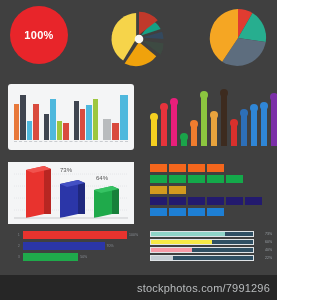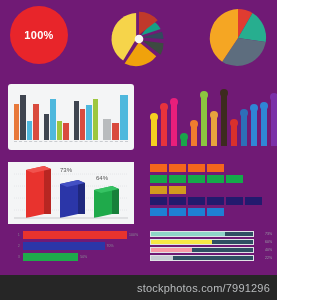--- a/index.html
+++ b/index.html
@@ -1,17 +1,17 @@
 <!DOCTYPE html>
 <html><head>
 <meta charset="utf-8">
 <style>
   html,body{margin:0;padding:0;background:#ffffff;}
   body{font-family:"Liberation Sans",sans-serif;}
-  #stage{position:relative;width:277px;height:300px;background:#701a75;overflow:hidden;}
+  #stage{position:relative;width:277px;height:300px;background:#404040;overflow:hidden;}
 
   .panel{position:absolute;}
 
   
   #circlePct{left:10px;top:6px;width:58px;height:58px;border-radius:50%;
     background:#e8252a;display:flex;align-items:center;justify-content:center;}
   #circlePct .lbl{color:#fff;font-size:11px;font-weight:bold;letter-spacing:.3px;}
 
   
   #pieExploded{left:103px;top:3px;width:72px;height:72px;}

